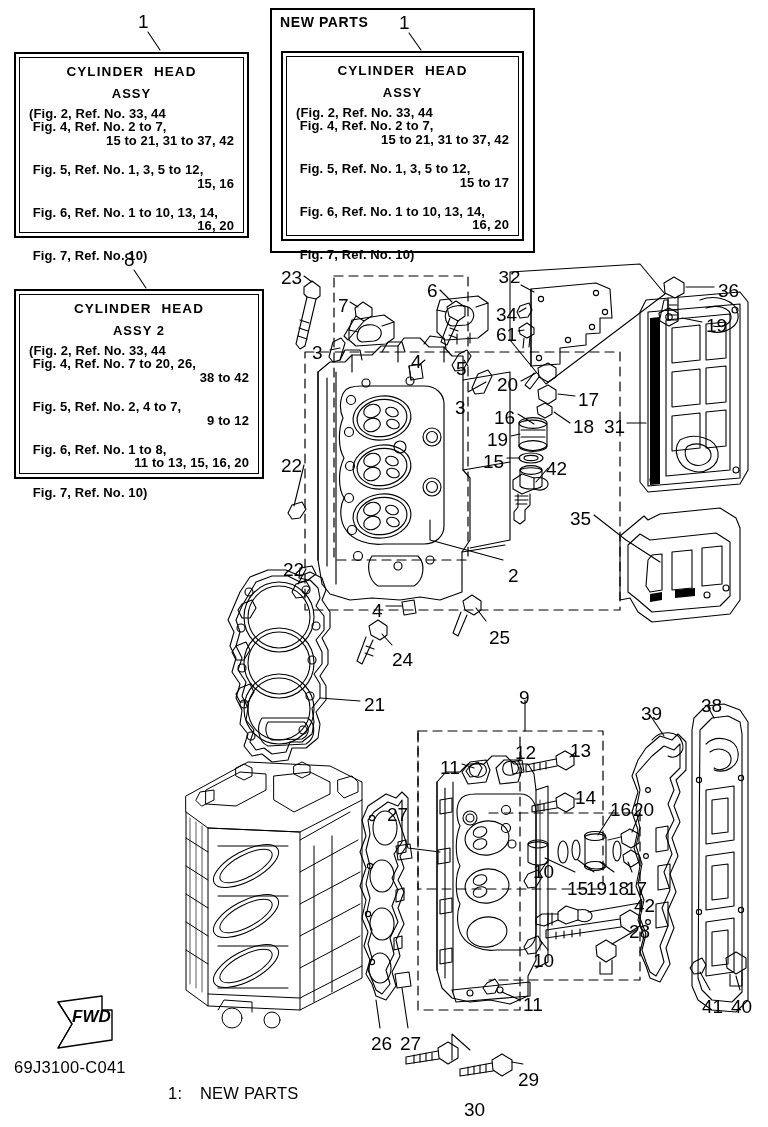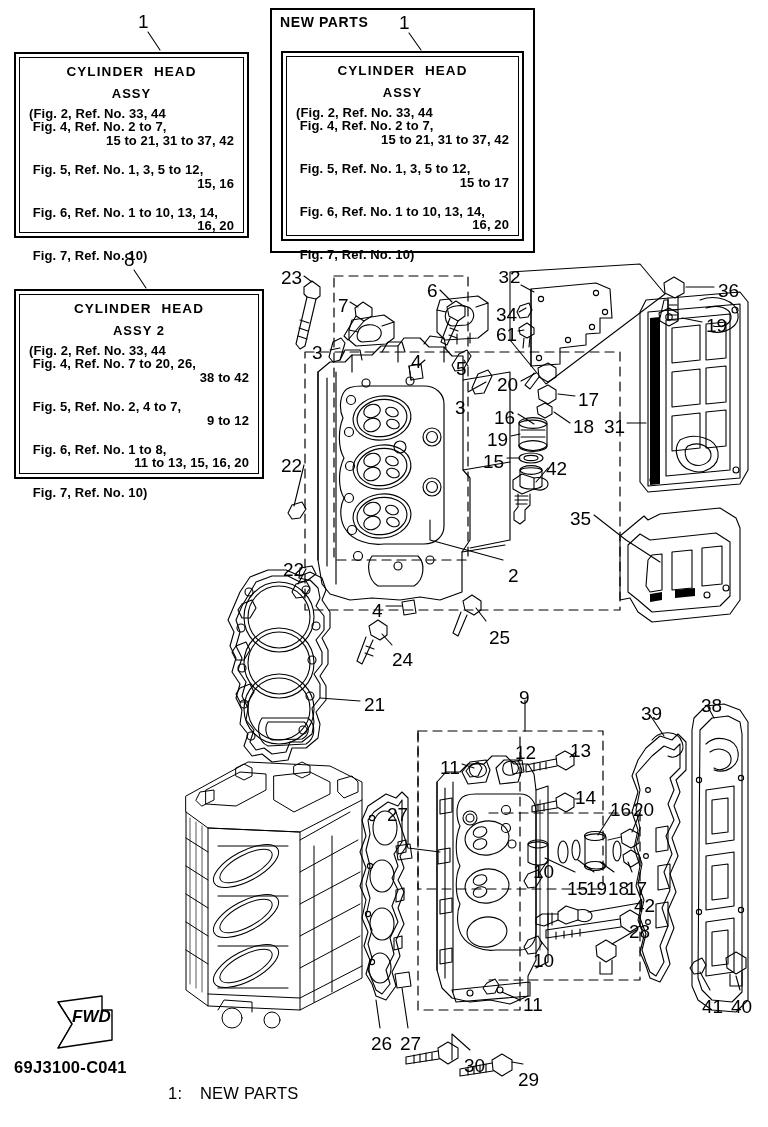--- a/index.html
+++ b/index.html
@@ -80,21 +80,20 @@
     white-space: nowrap;
     color: #000;
   }
 
   
   .part-code {
     position: absolute;
     font-size: 16.5px;
     letter-spacing: .3px;
     font-family: "Liberation Sans", sans-serif;
-    font-weight: bold;
   }
   .foot {
     position: absolute;
     font-size: 16.5px;
     letter-spacing: .2px;
     white-space: pre;
   }
   .foot2 {
     position: absolute;
     font-size: 16.5px;
@@ -759,20 +758,20 @@
   <div class="cn" style="left:634px;  top:896px;">42</div>
   <div class="cn" style="left:629px;  top:922px;">28</div>
   <div class="cn" style="left:533px;  top:951px;">10</div>
   <div class="cn" style="left:523px;  top:995px;">11</div>
   <div class="cn" style="left:641px;  top:704px;">39</div>
   <div class="cn" style="left:701px;  top:696px;">38</div>
   <div class="cn" style="left:702px;  top:997px;">41</div>
   <div class="cn" style="left:731px;  top:997px;">40</div>
   <div class="cn" style="left:371px;  top:1034px;">26</div>
   <div class="cn" style="left:400px;  top:1034px;">27</div>
-  <div class="cn" style="left:464px;  top:1056px;">30</div>
+  <div class="cn" style="left:464px;  top:1100px;">30</div>
   <div class="cn" style="left:518px;  top:1070px;">29</div>
 
   <div class="part-code" style="left:14px; top:1058px;">69J3100-C041</div>
   <div class="foot" style="left:168px; top:1084px;">1:</div>
   <div class="foot" style="left:200px; top:1084px;">NEW PARTS</div>
 
 </div>
 
 </body></html>

